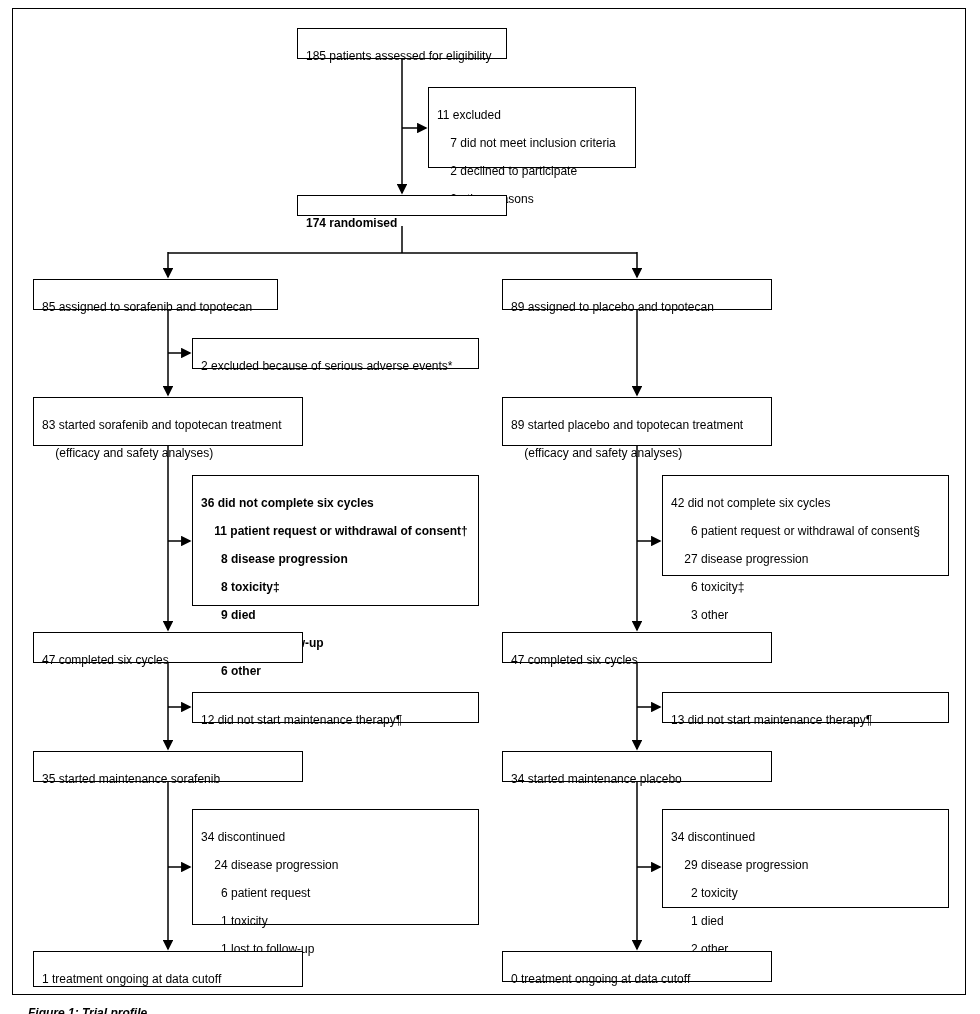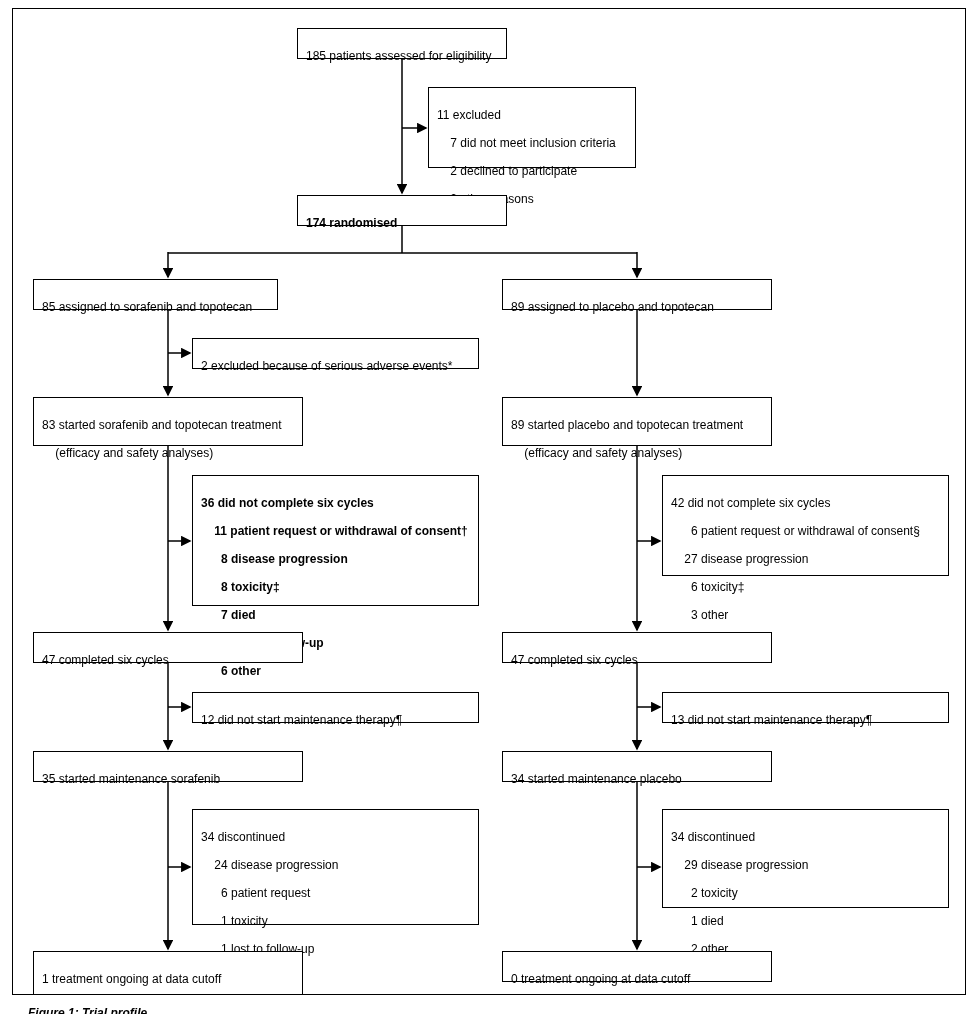--- a/index.html
+++ b/index.html
@@ -82,21 +82,21 @@
     <div class="bl">185 patients assessed for eligibility</div>
   </div>
 
   <div class="box" style="left:428px; top:87px; width:208px; height:81px;">
     <div class="bl">11 excluded</div>
     <div class="bl">    7 did not meet inclusion criteria</div>
     <div class="bl">    2 declined to participate</div>
     <div class="bl">    2 other reasons</div>
   </div>
 
-  <div class="box" style="left:297px; top:195px; width:210px; height:31px;font-weight:bold;">
+  <div class="box" style="left:297px; top:195px; width:210px; height:21px;font-weight:bold;">
     <div class="bl">174 randomised</div>
   </div>
 
   <div class="box" style="left:33px; top:279px; width:245px; height:31px;">
     <div class="bl">85 assigned to sorafenib and topotecan</div>
   </div>
 
   <div class="box" style="left:502px; top:279px; width:270px; height:31px;">
     <div class="bl">89 assigned to placebo and topotecan</div>
   </div>
@@ -113,21 +113,21 @@
   <div class="box" style="left:502px; top:397px; width:270px; height:49px;">
     <div class="bl">89 started placebo and topotecan treatment</div>
     <div class="bl">    (efficacy and safety analyses)</div>
   </div>
 
   <div class="box" style="left:192px; top:475px; width:287px; height:131px;font-weight:bold;">
     <div class="bl">36 did not complete six cycles</div>
     <div class="bl">    11 patient request or withdrawal of consent†</div>
     <div class="bl">      8 disease progression</div>
     <div class="bl">      8 toxicity‡</div>
-    <div class="bl">      7 died</div>
+    <div class="bl">      9 died</div>
     <div class="bl">      1 lost to follow-up</div>
     <div class="bl">      6 other</div>
   </div>
 
   <div class="box" style="left:662px; top:475px; width:287px; height:101px;">
     <div class="bl">42 did not complete six cycles</div>
     <div class="bl">      6 patient request or withdrawal of consent§</div>
     <div class="bl">    27 disease progression</div>
     <div class="bl">      6 toxicity‡</div>
     <div class="bl">      3 other</div>
@@ -167,21 +167,21 @@
   </div>
 
   <div class="box" style="left:662px; top:809px; width:287px; height:99px;">
     <div class="bl">34 discontinued</div>
     <div class="bl">    29 disease progression</div>
     <div class="bl">      2 toxicity</div>
     <div class="bl">      1 died</div>
     <div class="bl">      2 other</div>
   </div>
 
-  <div class="box" style="left:33px; top:951px; width:270px; height:44px;">
+  <div class="box" style="left:33px; top:951px; width:270px; height:36px;">
     <div class="bl">1 treatment ongoing at data cutoff</div>
   </div>
 
   <div class="box" style="left:502px; top:951px; width:270px; height:31px;">
     <div class="bl">0 treatment ongoing at data cutoff</div>
   </div>
 
   <div class="caption">Figure 1: Trial profile</div>
 
 </div>

